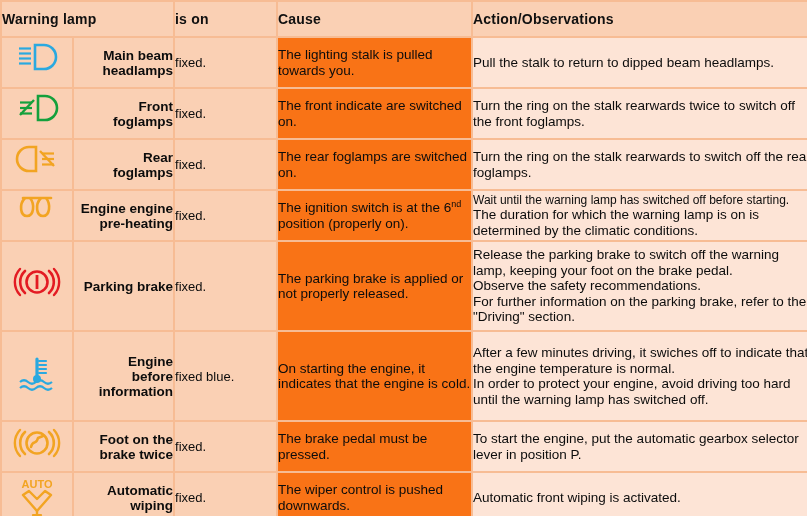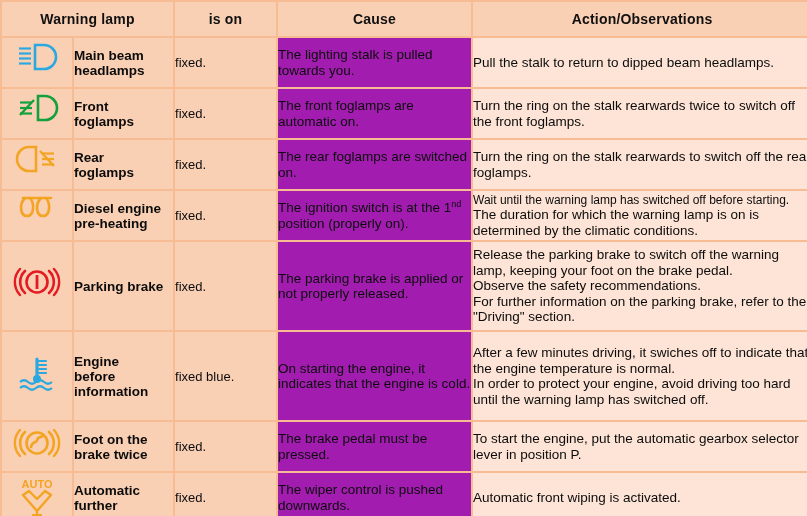--- a/index.html
+++ b/index.html
@@ -38,50 +38,50 @@
   
   col.c-icon   { width: 70px; }
   col.c-name   { width: 99px; }
   col.c-ison   { width: 101px; }
   col.c-cause  { width: 193px; }
   col.c-action { width: 338px; }
 
   
   .hdr {
     background: #fad0b4;
-    text-align: center;
+    text-align: left;
     font-weight: bold;
     font-size: 14px;
     color: #101010;
     height: 34px;
     letter-spacing: 0.2px;
   }
   .hdr-lamp { }
 
   
   .cell-icon {
     background: #fad0b4;
     text-align: center;
   }
   .cell-name {
     background: #fad0b4;
-    text-align: left;
+    text-align: right;
     font-weight: bold;
     font-size: 13.5px;
     line-height: 15px;
     color: #0c0c0c;
   }
   .cell-ison {
     background: #fad0b4;
     text-align: left;
     font-size: 13px;
     color: #0c0c0c;
   }
   .cell-cause {
-    background: #a21caf;
+    background: #f97316;
     font-size: 13.5px;
     line-height: 15.5px;
     color: #0c0c0c;
     padding: 0 8px 0 9px;
   }
   .cell-action {
     background: #fde4d6;
     font-size: 13.5px;
     line-height: 15.5px;
     color: #0c0c0c;
@@ -179,21 +179,21 @@
               <line x1="5" y1="20.5" x2="17" y2="20.5"></line>
             </g>
           </svg>
         </div>
       </td>
       <td class="cell-name">
         <span>Front</span><br>
         <span>foglamps</span>
       </td>
       <td class="cell-ison">fixed.</td>
-      <td class="cell-cause">The front foglamps are automatic on.</td>
+      <td class="cell-cause">The front indicate are switched on.</td>
       <td class="cell-action">
         <p>Turn the ring on the stalk rearwards twice to switch off the front foglamps.</p>
       </td>
     </tr>
 
     <tr class="r3">
       <td class="cell-icon">
         <div class="icon-box">
           <svg width="44" height="30" viewBox="0 0 44 30">
             <path d="M21 3 L14 3 A12 12 0 0 0 14 27 L21 27 Z" fill="none" stroke="#f2a422" stroke-width="2.6"></path>
@@ -221,26 +221,26 @@
       <td class="cell-icon">
         <div class="icon-box">
           <svg width="44" height="26" viewBox="0 0 44 26">
             <path d="M8 3 L36 3" stroke="#f2a422" stroke-width="2.6" stroke-linecap="round"></path>
             <path d="M10 3 C4 9, 5 21, 12 21 C19 21, 20 9, 15 3" fill="none" stroke="#f2a422" stroke-width="2.6"></path>
             <path d="M26 3 C20 9, 21 21, 28 21 C35 21, 36 9, 31 3" fill="none" stroke="#f2a422" stroke-width="2.6"></path>
           </svg>
         </div>
       </td>
       <td class="cell-name">
-        <span>Diesel engine</span><br>
+        <span>Engine engine</span><br>
         <span>pre-heating</span>
       </td>
       <td class="cell-ison">fixed.</td>
       <td class="cell-cause">
-        <span>The ignition switch is at the 1</span><sup>nd</sup><span> position (properly on).</span>
+        <span>The ignition switch is at the 6</span><sup>nd</sup><span> position (properly on).</span>
       </td>
       <td class="cell-action">
         <p class="small-line">Wait until the warning lamp has switched off before starting.</p>
         <p>The duration for which the warning lamp is on is determined by the climatic conditions.</p>
       </td>
     </tr>
 
     <tr class="r5">
       <td class="cell-icon">
         <div class="icon-box">
@@ -326,21 +326,21 @@
           <svg width="48" height="40" viewBox="0 0 48 40">
             <text x="24" y="11" text-anchor="middle" font-family="Liberation Sans, sans-serif" font-size="11" font-weight="bold" fill="#f2a422">AUTO</text>
             <path d="M24 34 L10 18 L16 14 L24 22 L32 14 L38 18 Z" fill="none" stroke="#f2a422" stroke-width="2.4" stroke-linejoin="round"></path>
             <line x1="24" y1="34" x2="24" y2="38" stroke="#f2a422" stroke-width="2.4"></line>
             <line x1="20" y1="38" x2="28" y2="38" stroke="#f2a422" stroke-width="2.2" stroke-linecap="round"></line>
           </svg>
         </div>
       </td>
       <td class="cell-name">
         <span>Automatic</span><br>
-        <span>further</span>
+        <span>wiping</span>
       </td>
       <td class="cell-ison">fixed.</td>
       <td class="cell-cause">The wiper control is pushed downwards.</td>
       <td class="cell-action">
         <p>Automatic front wiping is activated.</p>
       </td>
     </tr>
 
   </tbody>
 </table>

